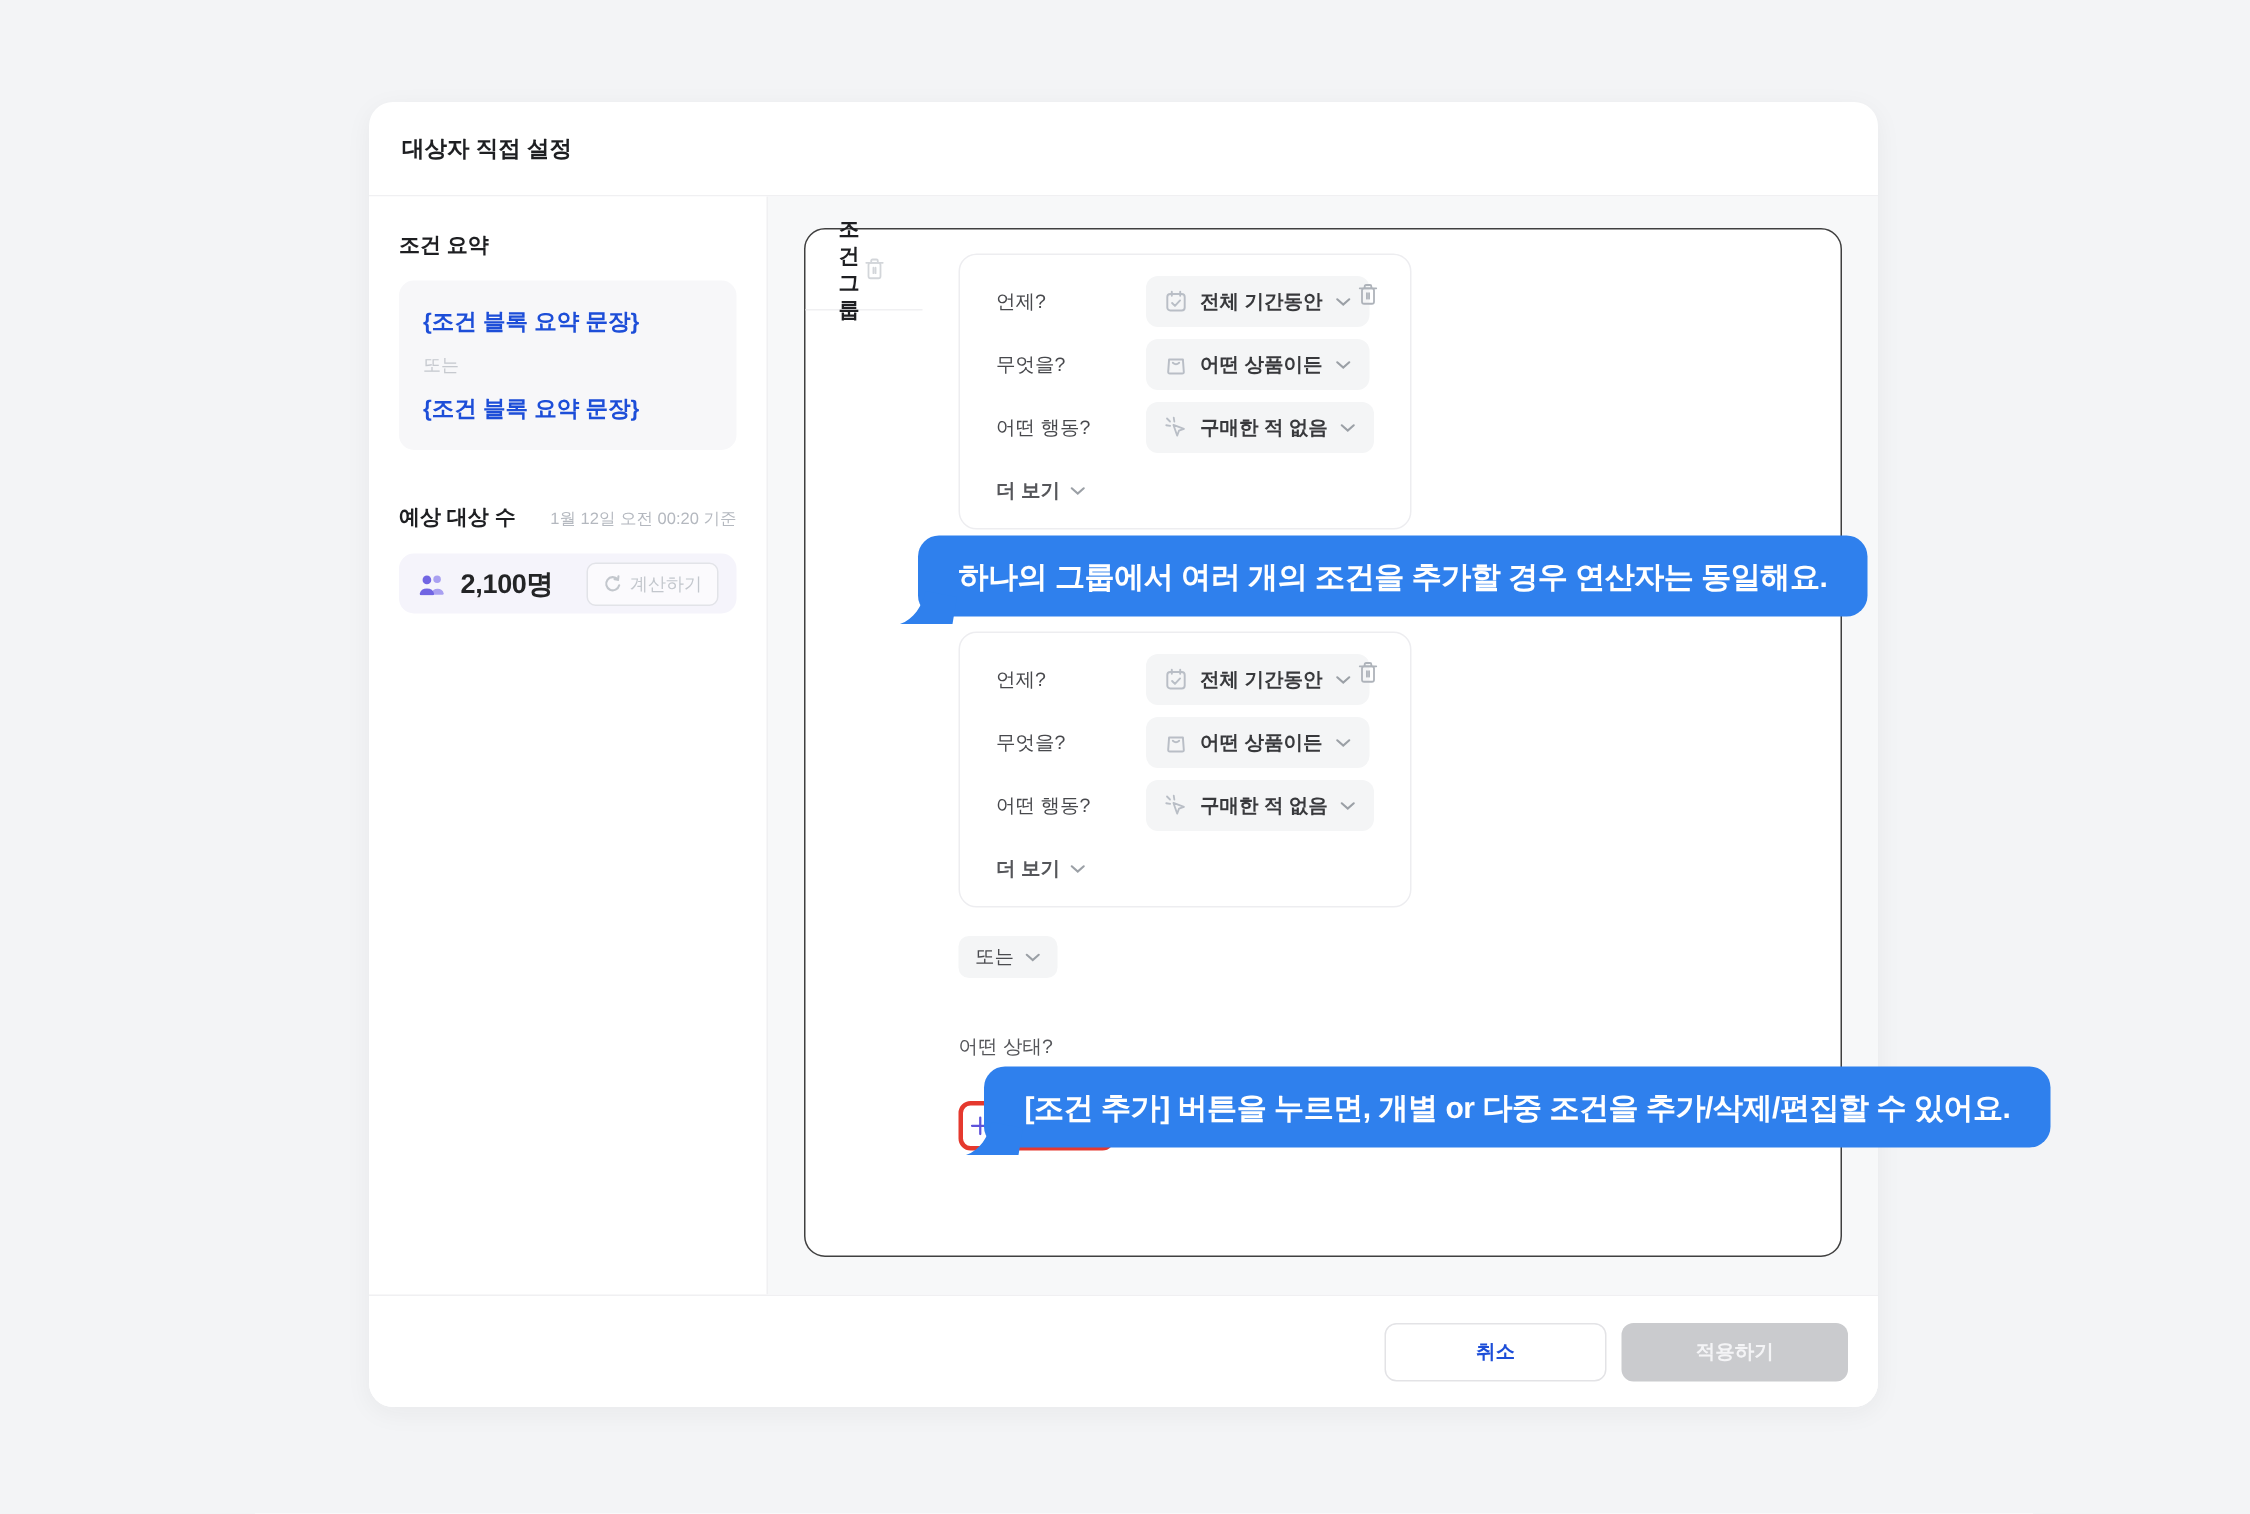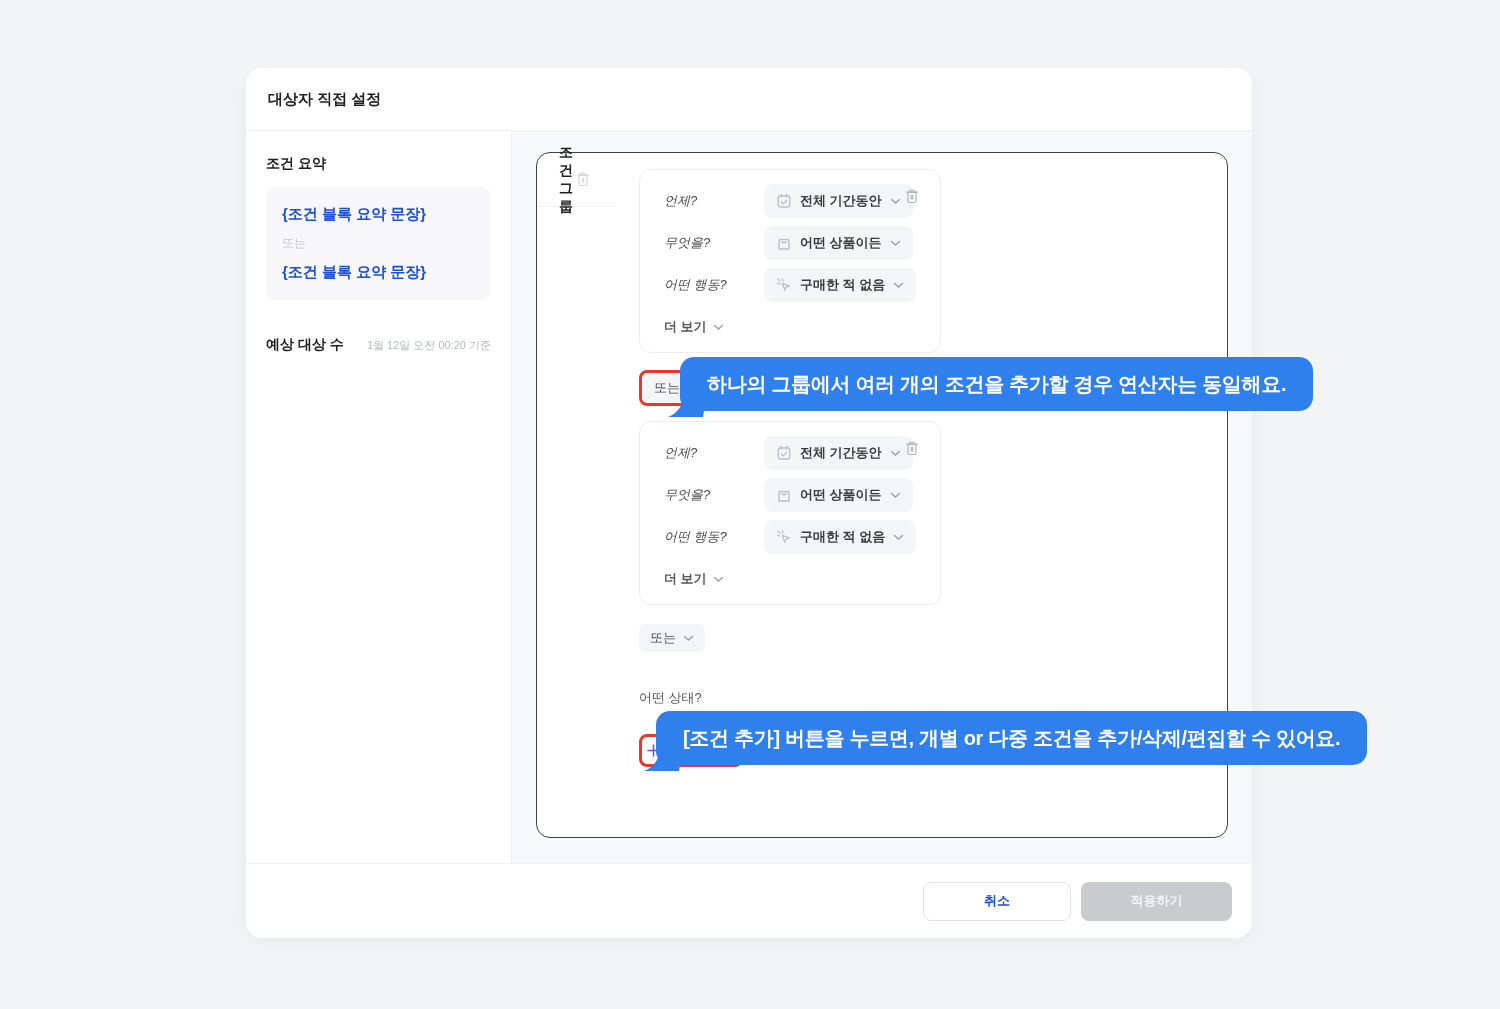--- a/index.html
+++ b/index.html
@@ -75,21 +75,21 @@
   .group-title { font-size: 14px; font-weight: 700; color: #1e1f22; }
   .icon-btn { background: none; border: none; cursor: pointer; padding: 2px; line-height: 0; }
 
   .group-body { padding: 16px 24px 20px; }
 
   .cond-card {
     position: relative; border: 1px solid #ededf0; border-radius: 12px;
     padding: 14px 24px 16px; background: #fff;
   }
   .cond-row { display: flex; align-items: center; margin-bottom: 8px; }
-  .cond-label { width: 100px; flex: 0 0 100px; font-size: 13px; color: #47484c; font-style: italic; }
+  .cond-label { width: 100px; flex: 0 0 100px; font-size: 13px; color: #47484c; }
   .select-pill {
     display: inline-flex; align-items: center; gap: 8px; height: 34px;
     background: #f4f5f6; border-radius: 8px; padding: 0 12px; cursor: pointer;
   }
   .select-pill .pill-text { font-size: 13px; font-weight: 600; color: #38393c; }
   .more-row {
     display: inline-flex; align-items: center; gap: 6px; margin-top: 8px;
     font-size: 13px; color: #55565a; cursor: pointer; font-weight: bold;
   }
   .card-trash { position: absolute; top: 16px; right: 18px; }
@@ -126,21 +126,21 @@
   .btn-cancel { width: 148px; background: #fff; border: 1px solid #e3e3e6; color: #1d4ed8; }
   .btn-apply { width: 151px; background: #cacbce; border: none; color: #f4f4f6; cursor: default; }
 
   
   .tooltip {
     position: absolute; z-index: 30; background: #2f80ed; color: #fff;
     border-radius: 14px; height: 54px; display: flex; align-items: center;
     padding: 0 27px; font-size: 20px; font-weight: 700; white-space: nowrap;
     letter-spacing: -.3px;
   }
-  .tooltip-1 { left: 680px; top: 357px; }
+  .tooltip-1 { left: 612px; top: 357px; }
   .tooltip-2 { left: 656px; top: 711px; }
   .tooltip .tail { position: absolute; left: -14px; bottom: -12px; }
 </style>
 </head>
 <body>
 
 <div class="page">
   <div class="modal">
 
     <div class="modal-header">
@@ -156,20 +156,40 @@
           <div class="summary-item">{조건 블록 요약 문장}</div>
           <div class="summary-or">또는</div>
           <div class="summary-item">{조건 블록 요약 문장}</div>
         </div>
 
         <div class="estimate-row">
           <div class="side-heading">예상 대상 수</div>
           <span class="timestamp">1월 12일 오전 00:20 기준</span>
         </div>
 
+        <div class="count-box">
+          <span style="line-height:0">
+            <svg width="20" height="15" viewBox="0 0 20 15">
+              <circle cx="13.4" cy="4.2" r="2.5" fill="#a9a0f1"></circle>
+              <path d="M9.6 13.6 a4.2 3.9 0 0 1 8.2 0 q0 0.9 -0.9 0.9 h-6.4 q-0.9 0 -0.9 -0.9 Z" fill="#a9a0f1"></path>
+              <circle cx="6.6" cy="4.6" r="2.9" fill="#7165e3"></circle>
+              <path d="M1.8 13.9 a4.9 4.4 0 0 1 9.6 0 q0 1 -1 1 h-7.6 q-1 0 -1 -1 Z" fill="#7165e3"></path>
+            </svg>
+          </span>
+          <span class="count">2,100명</span>
+          <button class="calc-btn">
+            <span style="line-height:0">
+              <svg width="13" height="13" viewBox="0 0 13 13" fill="none" stroke="#c3c7cd" stroke-width="1.4" stroke-linecap="round">
+                <path d="M10.8 7.2 a4.4 4.4 0 1 1 -1 -4"></path>
+                <path d="M10.3 1.2 l-0.3 2.3 -2.3 -0.4" fill="none"></path>
+              </svg>
+            </span>
+            <span>계산하기</span>
+          </button>
+        </div>
       </aside>
 
       <main class="content">
         <div class="group-card">
 
           <div class="group-header">
             <span class="group-title">조건 그룹</span>
             <button class="icon-btn">
               <span>
                 <svg width="16" height="17" viewBox="0 0 16 17" fill="none" stroke="#d3d6da" stroke-width="1.2" stroke-linecap="round">

